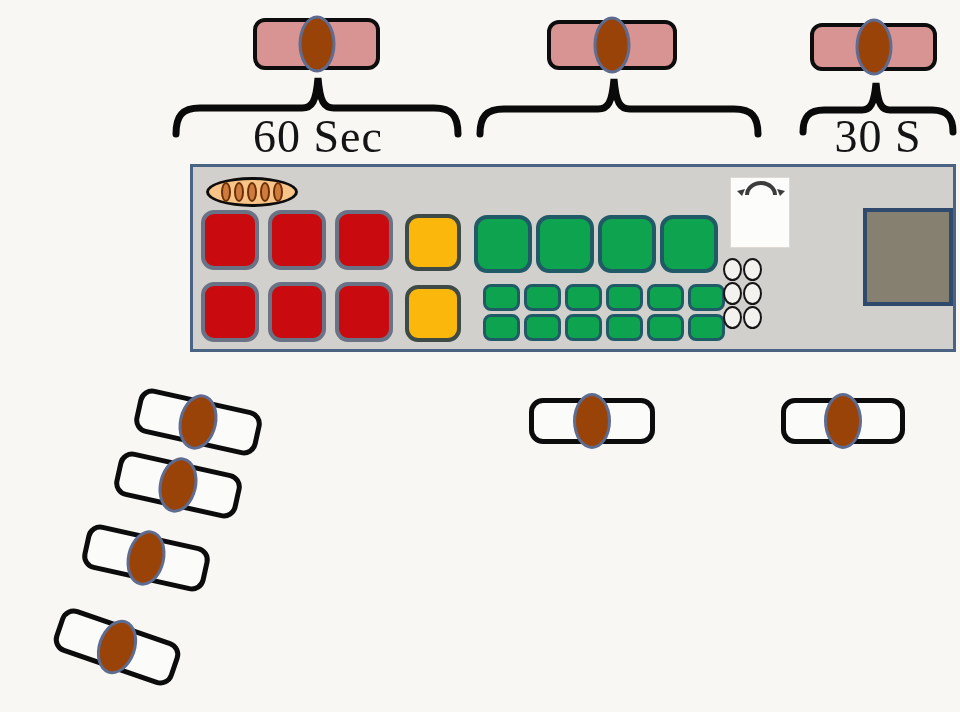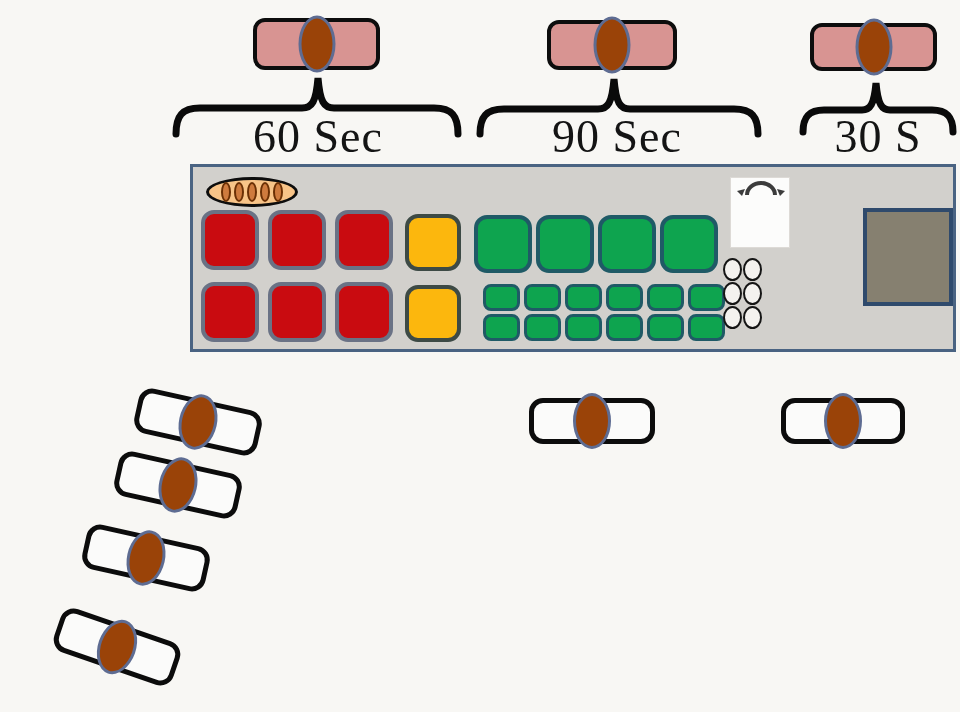--- a/index.html
+++ b/index.html
@@ -102,21 +102,20 @@
     <path d="M 6,62 C 6,44 12,36 30,36 L 132,36 C 142,36 146,30 148,6 C 150,30 154,36 164,36 L 264,36 C 282,36 288,44 288,62" fill="none" stroke="#0a0a0a" stroke-width="7" stroke-linecap="round"></path>
   </svg>
   <svg class="brace" style="left:474px;top:74px;" width="290" height="64" viewBox="0 0 290 64">
     <path d="M 6,60 C 6,43 12,35 30,35 L 124,35 C 134,35 138,29 140,5 C 142,29 146,35 156,35 L 260,35 C 278,35 284,43 284,60" fill="none" stroke="#0a0a0a" stroke-width="7" stroke-linecap="round"></path>
   </svg>
   <svg class="brace" style="left:798px;top:78px;" width="160" height="58" viewBox="0 0 160 58">
     <path d="M 5,54 C 5,40 10,32 26,32 L 64,32 C 72,32 76,27 78,5 C 80,27 84,32 92,32 L 134,32 C 150,32 155,40 155,54" fill="none" stroke="#0a0a0a" stroke-width="7" stroke-linecap="round"></path>
   </svg>
 
   <div class="zone-label" style="left:318px;top:114px;">60 Sec</div>
-  <div class="zone-label" style="left:617px;top:114px;">90 Sec</div>
   <div class="zone-label" style="left:878px;top:114px;text-align:right;">30 S</div>
 
   <div id="grill">
     <div id="bun-tray">
         <div class="tray-item"></div>
         <div class="tray-item"></div>
         <div class="tray-item"></div>
         <div class="tray-item"></div>
         <div class="tray-item"></div>
       </div>

